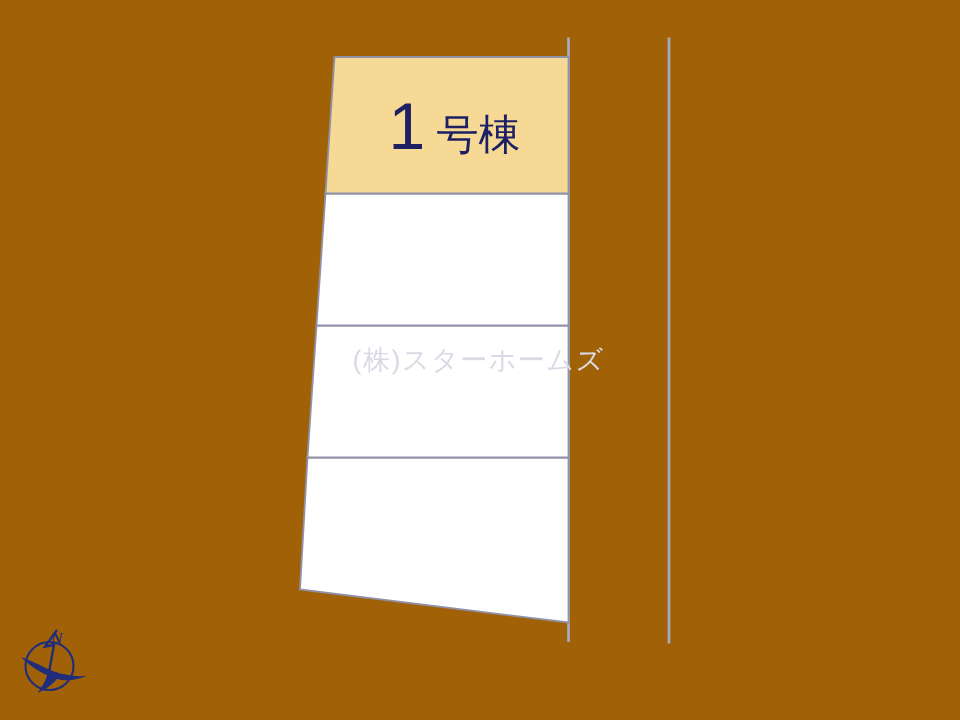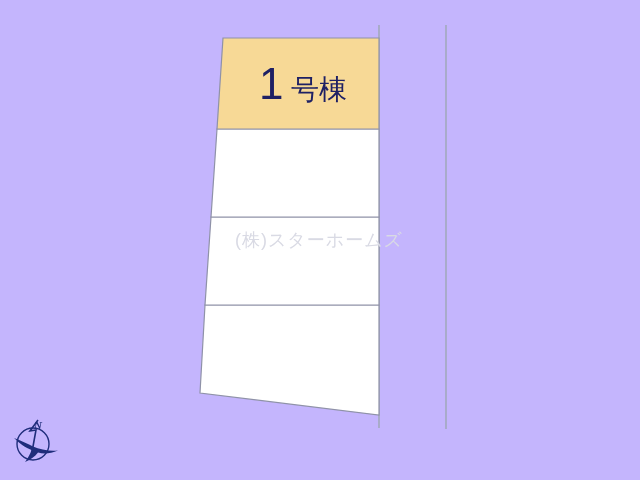--- a/index.html
+++ b/index.html
@@ -2,21 +2,21 @@
 <html><head>
 <meta charset="utf-8">
 <style>
   html, body { margin: 0; padding: 0; }
   body {
     width: 640px; height: 480px;
     background: #ffffff;
     overflow: hidden;
     font-family: "Liberation Sans", sans-serif;
   }
-  .stage { position: relative; width: 640px; height: 480px; background: #c4b5fd; }
+  .stage { position: relative; width: 640px; height: 480px; background: #a16207; }
   svg { display: block; }
   .lot1-label { font-family: "Liberation Sans", sans-serif; }
   .watermark  { font-family: "Liberation Sans", sans-serif; letter-spacing: 1px; }
   .north      { font-family: "Liberation Serif", serif; font-style: italic; font-weight: bold; }
 </style>
 </head>
 <body>
 
 <div class="stage">
   <svg width="640" height="480" viewBox="0 0 640 480" xmlns="http://www.w3.org/2000/svg">

